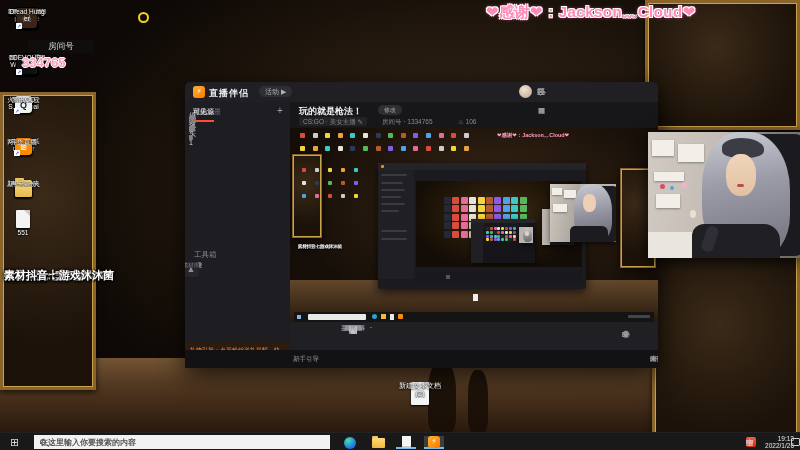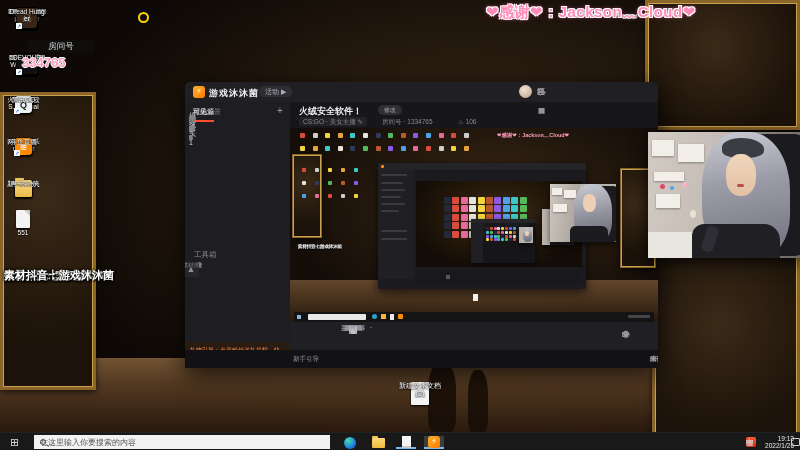--- a/index.html
+++ b/index.html
@@ -155,21 +155,21 @@
   .newdoc .dlabel{position:relative;font-size:7px;line-height:8px;max-height:18px;width:48px;}
 
   
   .taskbar{left:0;top:432px;width:800px;height:18px;background:#191919;border-top:1px solid #222;}
   .taskbar *{position:absolute;}
   .tstart{left:10px;top:3px;color:#d8d8d8;font-size:11px;line-height:12px;cursor:pointer;}
   .tsearch{left:34px;top:2px;width:296px;height:14px;background:#f2f2f2;display:flex;align-items:center;
     gap:5px;padding-left:6px;cursor:text;}
   .tmag{position:relative;width:6px;height:6px;border:1.4px solid #555;border-radius:50%;}
   .tmag::after{content:"";position:absolute;left:5px;top:5px;width:3px;height:1.4px;background:#555;transform:rotate(45deg);}
-  .tsearch span{position:relative;font-size:8px;color:#555;white-space:nowrap;}
+  .tsearch span{position:relative;font-size:8px;color:#555;white-space:nowrap;font-weight:bold;}
   .ticon{top:3px;width:20px;height:13px;display:flex;align-items:center;justify-content:center;cursor:pointer;}
   .ti-edge{width:12px;height:12px;border-radius:50%;background:radial-gradient(circle at 35% 30%,#45e0a8,#1b6ee8 70%);}
   .ti-folder{width:13px;height:10px;background:linear-gradient(#ffd97a,#f2b93c);border-radius:1px;position:relative;}
   .ti-folder::before{content:"";position:absolute;left:0;top:-2px;width:6px;height:2px;background:#f2c753;border-radius:1px 1px 0 0;}
   .ti-note{width:9px;height:12px;background:#f4f4f4;box-shadow:inset 0 -2px 0 #ccc;}
   .ti-live{width:12px;height:12px;border-radius:3px;background:linear-gradient(135deg,#ffb02e,#ff7a00);
     color:#fff;font-size:8px;line-height:12px;text-align:center;font-weight:bold;}
   .open-ind{border-bottom:2px solid #76b9ed;}
   .active-app{background:#3d3d3d;}
   .tray{right:44px;top:0;height:18px;display:flex;align-items:center;gap:8px;position:absolute;}
@@ -454,21 +454,21 @@
       <div class="info-line">日常抖音：允七郎</div>
 
       <div class="info-line">素材抖音：游戏沐沐菌</div>
     </div>
 
   <div class="thanks">❤感谢❤：Jackson﹏Cloud❤</div>
 
   <div class="appwin">
     <div class="titlebar">
       <div class="applogo">⚡</div>
-      <div class="apptitle">游戏沐沐菌</div>
+      <div class="apptitle">直播伴侣</div>
       <div class="appbadge">活动 ▶</div>
       <div class="tb-avatar"></div>
       <div class="tb-icons">
 
       <span>▭</span>
           <span>⊡</span>
           <span>▽</span>
           <span>☰</span>
           <span>—</span>
           <span>□</span>
@@ -597,21 +597,21 @@
 
           <div class="tool">
             <div class="tool-ic">▲</div>
             <div class="tool-lb">素材库</div>
           </div>
         </div>
       <div class="promo">礼物引导：点亮粉丝送礼提醒，快用起来吧</div>
     </div>
 
     <div class="chead">
-      <div class="stitle">火绒安全软件！</div>
+      <div class="stitle">玩的就是枪法！</div>
       <div class="editpill">修改</div>
       <div class="catchip">CS:GO · 美女主播 ✎</div>
       <div class="roomline">房间号 · 1334765</div>
       <div class="hotline"><span style="position:relative;">♨</span> <span style="position:relative;">106</span></div>
       <div class="hops">
 
       <span>▦</span>
           <span>⊠</span>
           <span>⊞</span>
           <span>◔</span>

